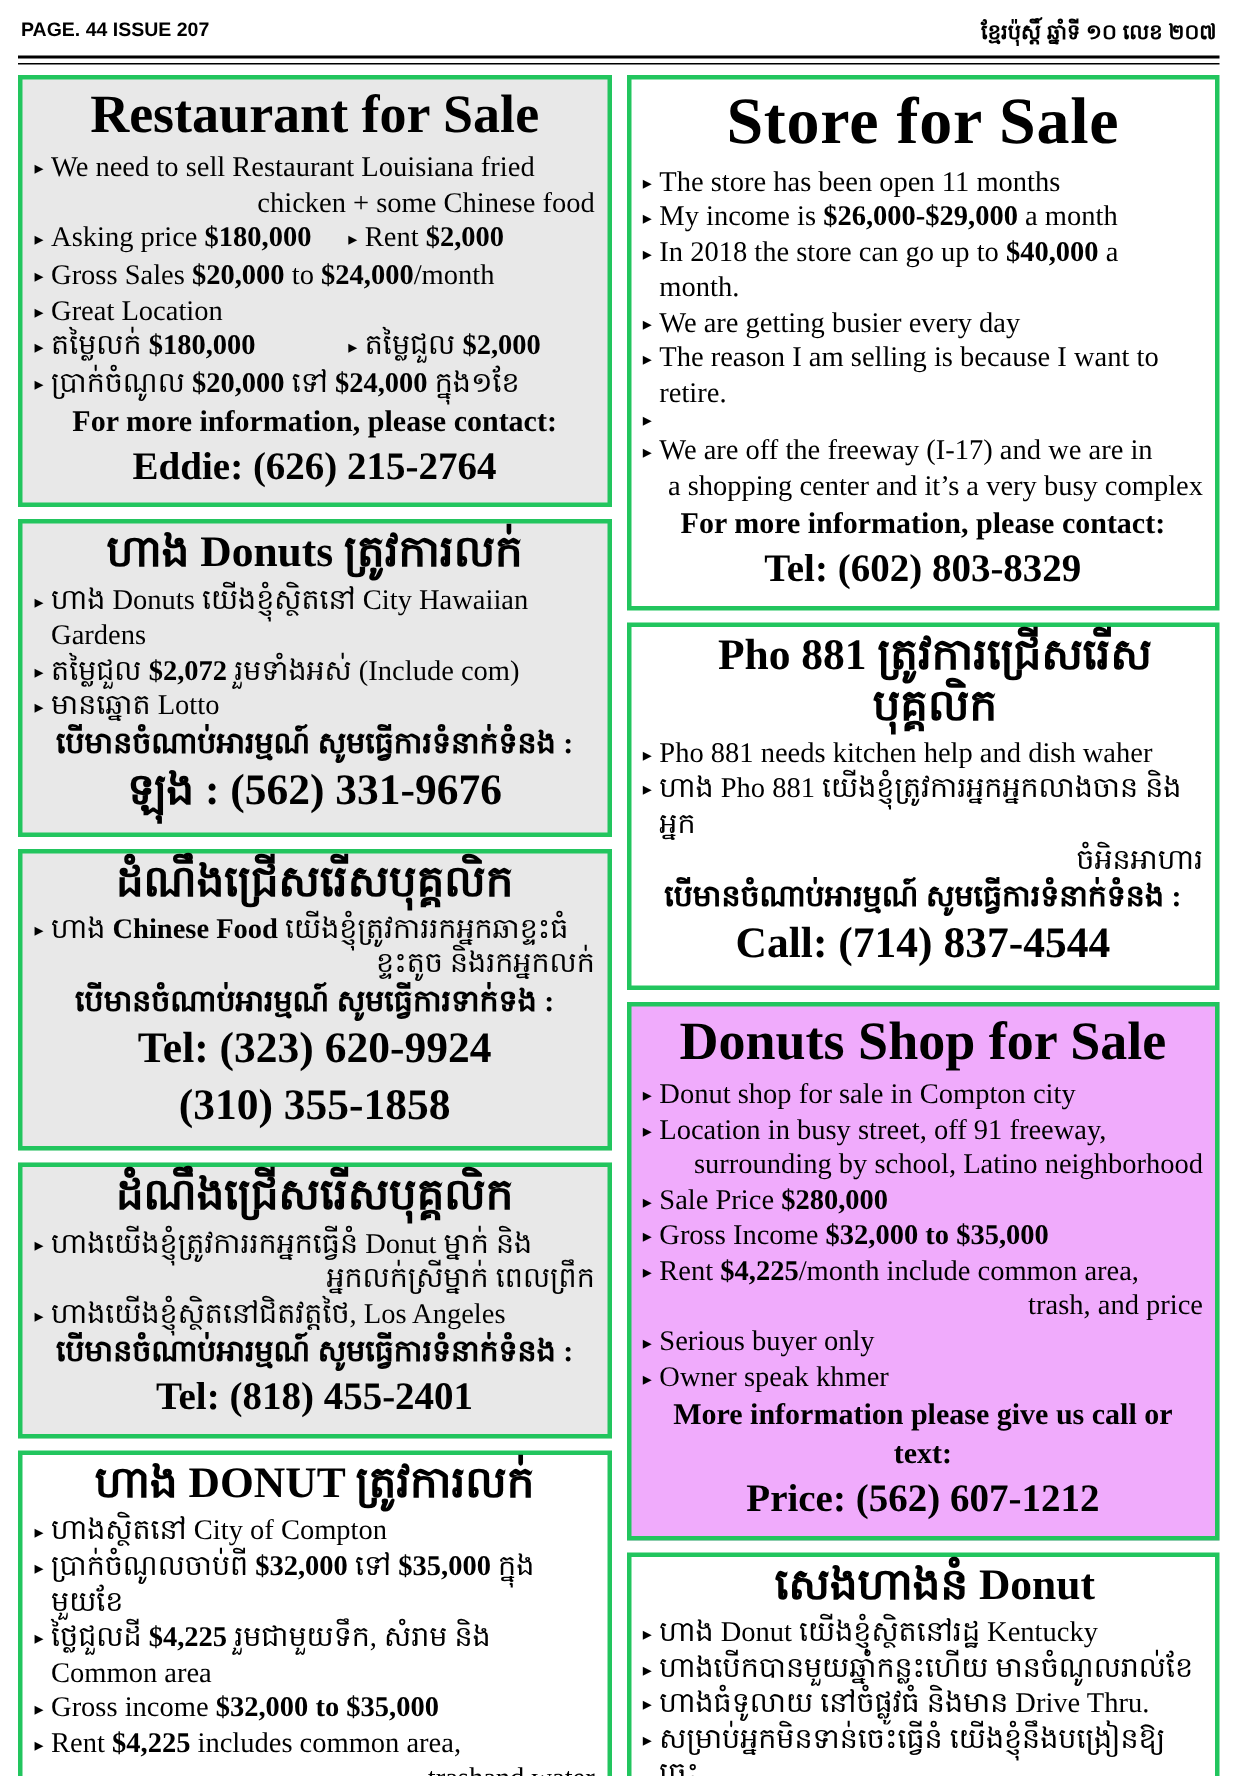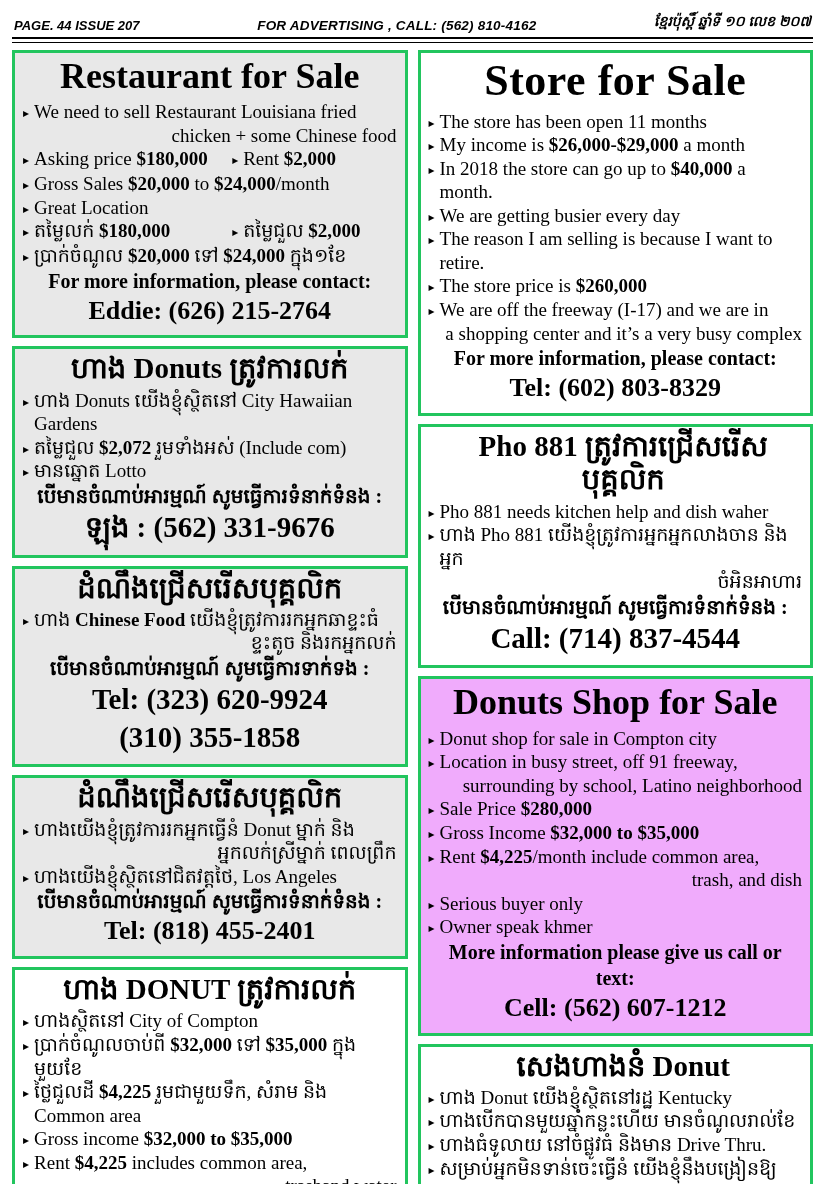--- a/index.html
+++ b/index.html
@@ -4,23 +4,23 @@
 <style>
   html,body{margin:0;padding:0;}
   body{
     width:823px;min-height:1184px;background:#ffffff;color:#000;
     font-family:"Liberation Serif", serif;
     -webkit-font-smoothing:antialiased;
   }
   .page{padding:4px 10px 10px 12px;box-sizing:border-box;width:823px;}
   
   .masthead{
-    display:flex;justify-content:space-between;align-items:flex-end;
+    display:flex;justify-content:space-between;
     font-family:"Liberation Sans", sans-serif;font-weight:bold;
-    padding:8px 2px 3px 2px;font-size:13px;font-style:italic;
+    padding:8px 2px 3px 2px;font-size:13px;
   }
   .masthead .h-center{font-size:13.5px;letter-spacing:.2px;}
   .masthead .h-right{font-size:14px;}
   .rule{border-top:2px solid #000;border-bottom:1.5px solid #000;height:3px;margin:1px 0 7px 0;}
   
   .columns{display:flex;gap:10px;align-items:flex-start;}
   .col{flex:1 1 0;display:flex;flex-direction:column;gap:8px;min-width:0;}
   
   .ad{border:3px solid #22c55e;padding:2px 8px 8px 8px;box-sizing:border-box;}
   .ad-title{font-weight:bold;text-align:center;line-height:1.15;margin:1px 0 3px 0;}
@@ -41,21 +41,20 @@
   .xl{font-size:26px;}
   .xxl{font-size:29px;}
 </style>
 </head>
 <body>
 
 <div class="page">
 
   <header class="masthead">
     <span class="h-left">PAGE. 44  ISSUE 207</span>
-    <span class="h-center">FOR ADVERTISING ,  CALL: (562) 810-4162</span>
     <span class="h-right">ខ្មែរប៉ុស្តិ៍ ឆ្នាំទី ១០  លេខ ២០៧</span>
   </header>
 
   <div class="rule"></div>
 
   <main class="columns">
     <div class="col">
         <section class="ad" style="background: rgb(232, 232, 232);">
           <div class="ad-title t-en"><span>Restaurant for Sale</span></div>
           <div class="line ">
@@ -183,21 +182,20 @@
           <div class="line ">
             <span class="bullet">▸</span>
             <span class="txt"><span>We are getting busier every day</span></span>
           </div>
           <div class="line ">
             <span class="bullet">▸</span>
             <span class="txt"><span>The reason I am selling is because I want to retire.</span></span>
           </div>
           <div class="line ">
             <span class="bullet">▸</span>
-            <span class="txt"><span>The store price is </span><span class="b">$260,000</span><span></span></span>
           </div>
           <div class="line ">
             <span class="bullet">▸</span>
             <span class="txt"><span>We are off the freeway (I-17) and we are in</span></span>
           </div>
           <div class="cont "><span>a shopping center and it’s a very busy complex</span></div>
           <div class="center b md"><span>For more information, please contact:</span></div>
           <div class="center b xl"><span>Tel: (602) 803-8329</span></div>
         </section>
         <section class="ad" style="background: rgb(255, 255, 255);">
@@ -230,31 +228,31 @@
             <span class="txt"><span>Sale Price </span><span class="b">$280,000</span><span></span></span>
           </div>
           <div class="line ">
             <span class="bullet">▸</span>
             <span class="txt"><span>Gross Income </span><span class="b">$32,000 to $35,000</span><span></span></span>
           </div>
           <div class="line ">
             <span class="bullet">▸</span>
             <span class="txt"><span>Rent </span><span class="b">$4,225</span><span>/month include common area,</span></span>
           </div>
-          <div class="cont "><span>trash,  and dish</span></div>
+          <div class="cont "><span>trash,  and price</span></div>
           <div class="line ">
             <span class="bullet">▸</span>
             <span class="txt"><span>Serious buyer only</span></span>
           </div>
           <div class="line ">
             <span class="bullet">▸</span>
             <span class="txt"><span>Owner speak khmer</span></span>
           </div>
           <div class="center b md"><span>More information please give us call or text:</span></div>
-          <div class="center b xl"><span>Cell: </span><span class="b">(562) 607-1212</span><span></span></div>
+          <div class="center b xl"><span>Price: </span><span class="b">(562) 607-1212</span><span></span></div>
         </section>
         <section class="ad" style="background: rgb(255, 255, 255);">
           <div class="ad-title t-mix"><span>សេងហាងនំ Donut</span></div>
           <div class="line ">
             <span class="bullet">▸</span>
             <span class="txt"><span>ហាង Donut យើងខ្ញុំស្ថិតនៅរដ្ឋ Kentucky</span></span>
           </div>
           <div class="line ">
             <span class="bullet">▸</span>
             <span class="txt"><span>ហាងបើកបានមួយឆ្នាំកន្លះហើយ មានចំណូលរាល់ខែ</span></span>

